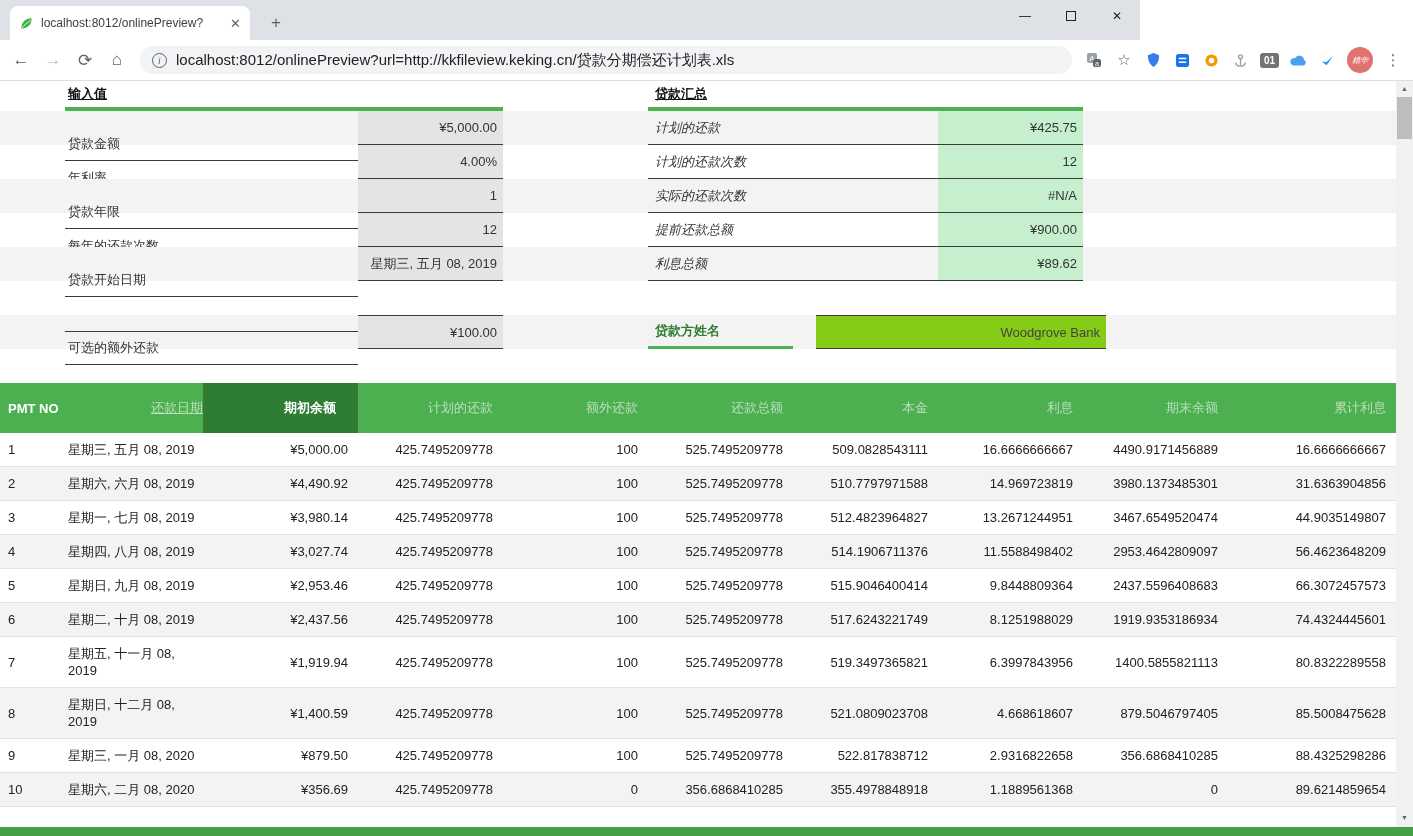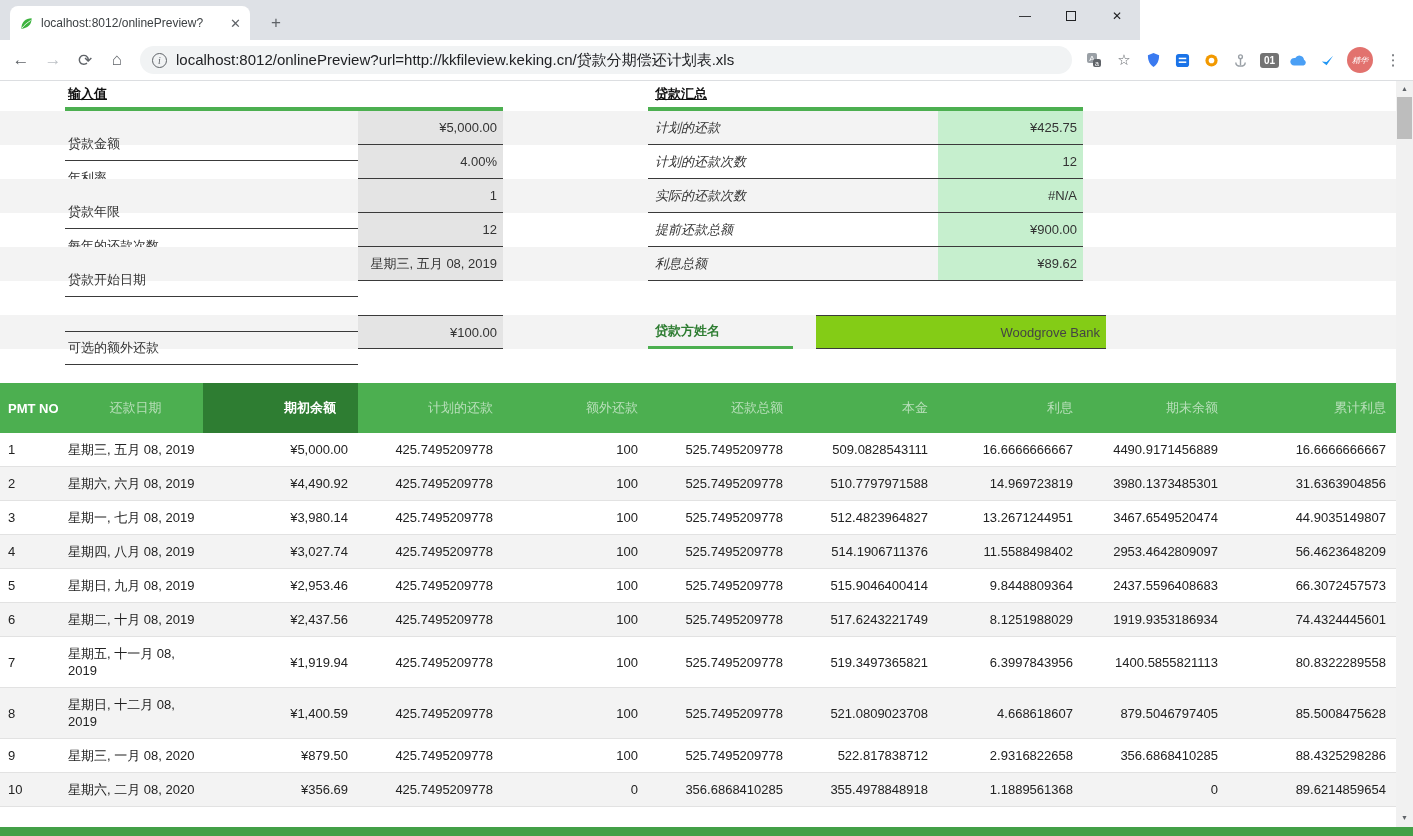--- a/index.html
+++ b/index.html
@@ -54,21 +54,21 @@
               border-bottom:1px solid #3a3a3a; }
   .bt { border-top:1px solid #3a3a3a; }
   .lender-label { left:648px; width:145px; padding-left:7px; font-weight:bold; color:#2e7d32;
                   border-bottom:3px solid #4caf50; }
   .lender-value { left:793px; width:290px; padding-right:6px; justify-content:flex-end; background:#84cc16;
                   border-top:1px solid #3a3a3a; border-bottom:1px solid #3a3a3a; color:#444;margin-left:23px; }
 
   table.sched { border-collapse:collapse; table-layout:fixed; width:1396px; }
   .sched th { height:50px; background:#4caf50; font-size:13px; font-weight:normal; vertical-align:middle; }
   .sched th.h-pmt  { color:#fff; font-weight:bold; text-align:left; padding-left:8px; }
-  .sched th.h-date { color:rgba(255,255,255,.6); text-align:center; padding-left:3px; }
+  .sched th.h-date { color:rgba(255,255,255,.6); text-align:right; padding-left:3px;text-decoration:underline; }
   .sched th.h-dark { background:#2e7d32; color:#fff; font-weight:bold; text-align:right; padding-right:22px; }
   .sched th.h-num  { color:rgba(255,255,255,.6); text-align:right; padding-right:10px; }
   .sched td { font-size:13px; color:#222; line-height:17px; padding:8px 10px;
               border-bottom:1px solid #e2e2e2; vertical-align:middle; }
   .sched td.c-no   { padding-left:8px; white-space:nowrap; }
   .sched td.c-date { padding-left:3px; padding-right:4px; }
   .sched td.num    { text-align:right; white-space:nowrap; }
   .sched tbody tr:nth-child(even) { background:#f3f3f3; }
 
   

